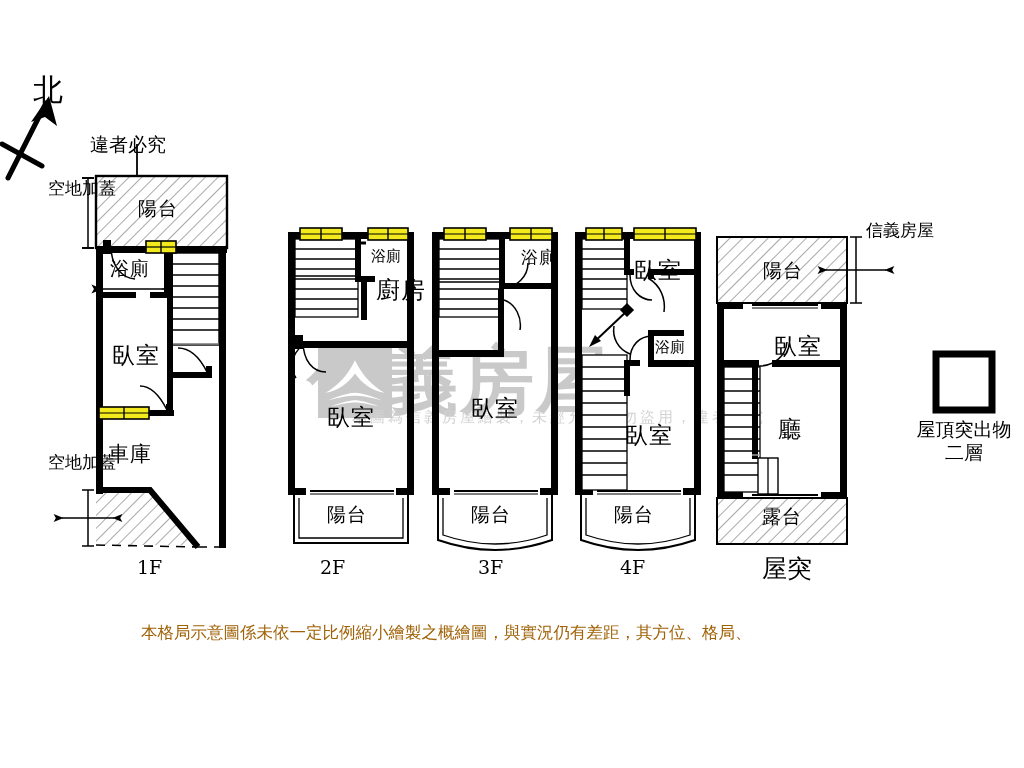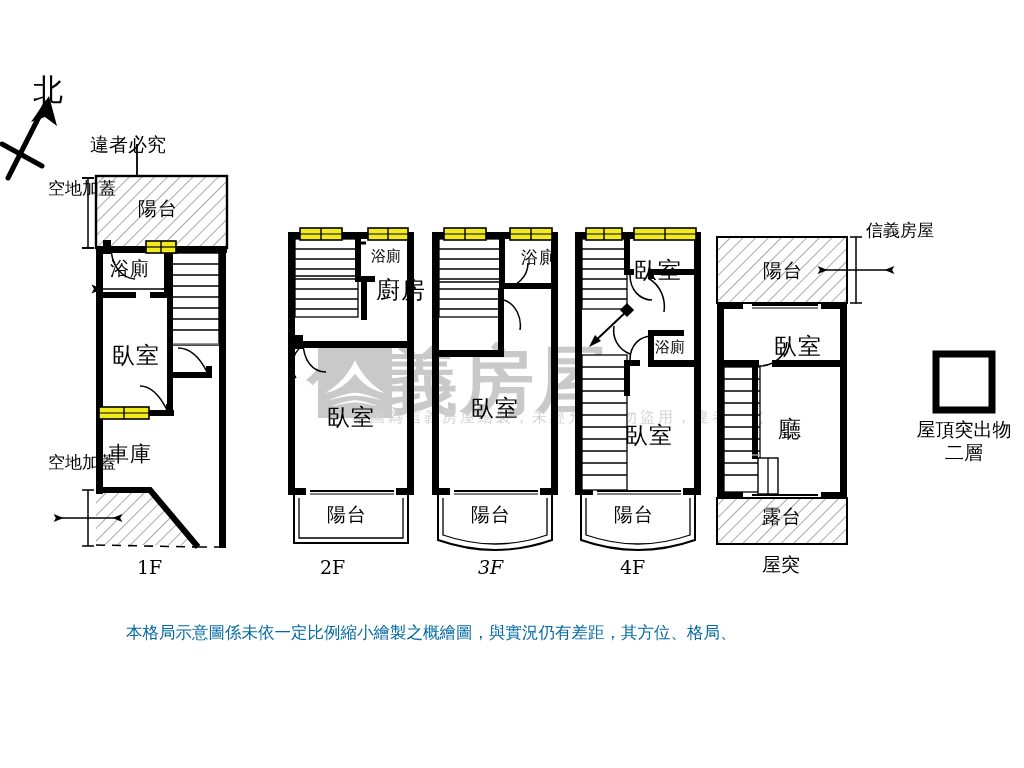--- a/index.html
+++ b/index.html
@@ -55,42 +55,42 @@
   .lbl {
     position: absolute;
     font-family: "DejaVu Sans", "Liberation Sans", sans-serif;
     color: #000;
     z-index: 3;
     white-space: nowrap;
   }
   .room-label { font-size: 19px; letter-spacing: 1px; }
   .room-label-sm { font-size: 15px; letter-spacing: 0px; }
   .floor-label { font-size: 19px; font-family: "DejaVu Serif", "Liberation Serif", serif; }
-  .floor-label-cjk { font-size: 19px; }
+  .floor-label-cjk { font-size: 25px; }
   .side-label-lg {
     font-size: 17px;
     line-height: 24px;
     width: 24px;
     word-break: break-all;
   }
   #north-label { font-size: 30px; font-weight: 500; }
   #skylight-label { font-size: 19px; }
   #rooftop-caption {
     font-size: 19px;
     text-align: center;
     line-height: 23px;
     width: 130px;
   }
   #disclaimer {
     position: absolute;
-    left: 126px; top: 620px;
+    left: 141px; top: 620px;
     width: 770px;
     font-size: 16.5px;
     line-height: 26px;
-    color: #0369a1;
+    color: #a16207;
     z-index: 3;
     font-family: "DejaVu Sans", "Liberation Sans", sans-serif;
     text-align: left;
     letter-spacing: 0px;
   }
   #disclaimer div { white-space: nowrap; }
 </style>
 </head>
 <body>
 
@@ -459,21 +459,21 @@
   <div class="lbl room-label" style="left:625px; top:420px; font-size:23px;">臥室</div>
   <div class="lbl room-label" style="left:614px; top:502px; font-size:19px;">陽台</div>
 
   <div class="lbl room-label" style="left:763px; top:258px; font-size:19px;">陽台</div>
   <div class="lbl room-label" style="left:774px; top:331px; font-size:23px;">臥室</div>
   <div class="lbl room-label" style="left:778px; top:414px; font-size:23px;">廳</div>
   <div class="lbl room-label" style="left:762px; top:504px; font-size:19px;font-family:Liberation Serif, serif;">露台</div>
 
   <div class="lbl floor-label" style="left:137px; top:556px;">1F</div>
   <div class="lbl floor-label" style="left:320px; top:556px;">2F</div>
-  <div class="lbl floor-label" style="left:478px; top:556px;font-style:italic;">3F</div>
+  <div class="lbl floor-label" style="left:478px; top:556px;">3F</div>
   <div class="lbl floor-label" style="left:620px; top:556px;">4F</div>
   <div class="lbl floor-label-cjk" style="left:762px; top:552px;">屋突</div>
 
   <div class="lbl" id="rooftop-caption" style="left:899px; top:418px;">
     <div>屋頂突出物</div>
     <div>二層</div>
   </div>
 
   <div id="disclaimer">
     <div>本格局示意圖係未依一定比例縮小繪製之概繪圖，與實況仍有差距，其方位、格局、</div>

